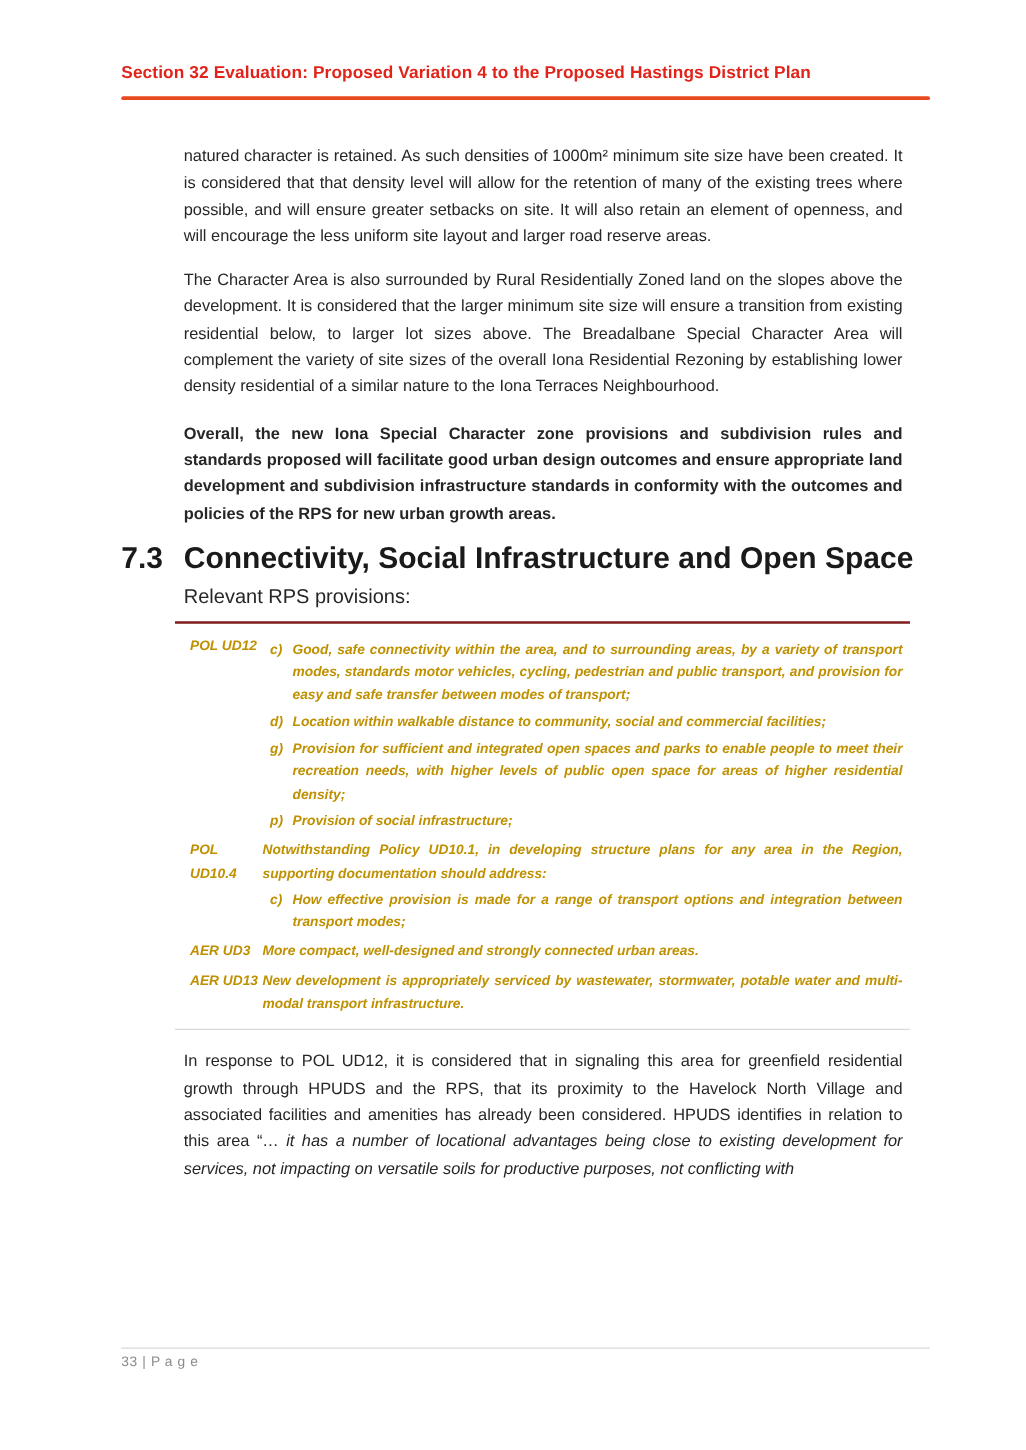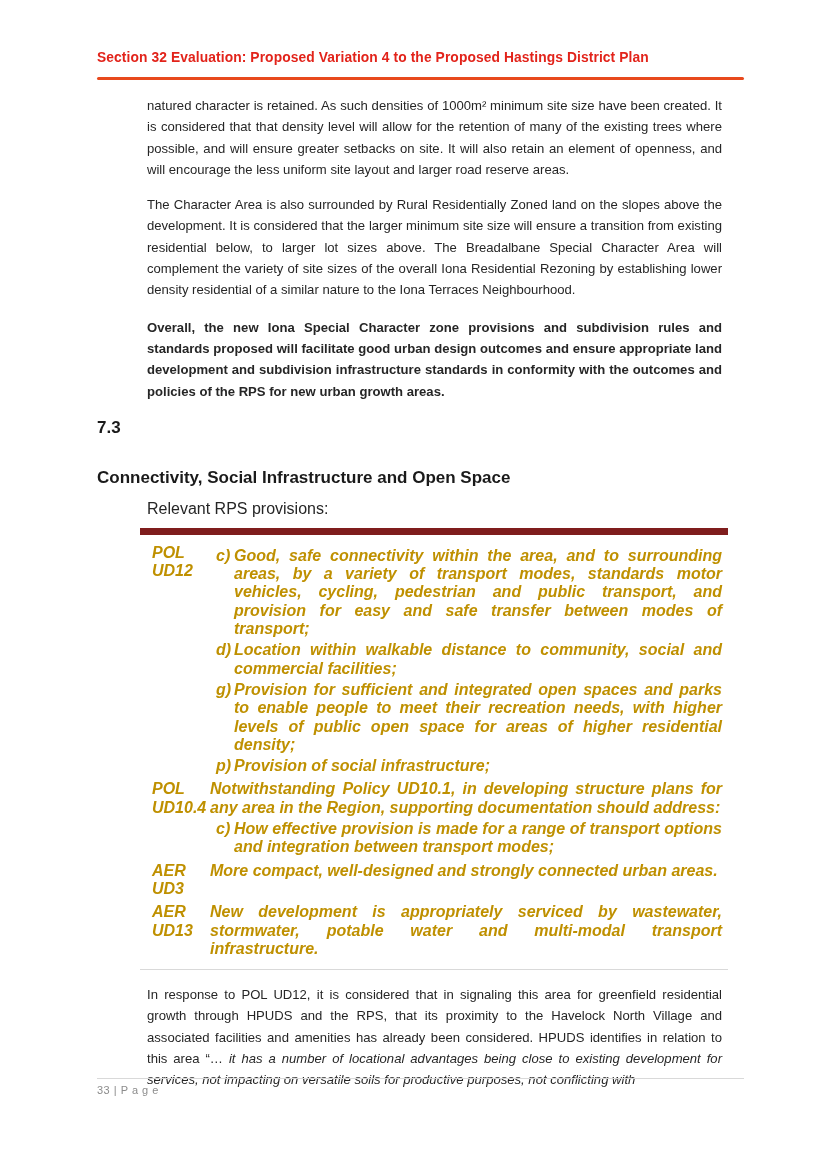--- a/index.html
+++ b/index.html
@@ -27,50 +27,49 @@
     background:var(--rule-red, #e8491d);
     border-radius:2px;
   }
   
   .body-p {
     margin:14px 99px 0 147px;
     font-size:13.1px;
     line-height:21.3px;
     text-align:justify;
   }
-  .body-p.first { margin-top:15px; }
+  .body-p.first { margin-top:34px; }
   .body-p.bold { font-weight:bold; margin-top:16px; }
   .body-p em { font-style:italic; }
   
   .section-heading {
     display:flex;
     margin:15px 78px 0 97px;
-    font-size:17px;
+    font-size:24px;
     font-weight:bold;
     color:#1a1a1a;
     line-height:22px;
-    flex-direction:column;
   }
   .section-number { width:50px; flex:0 0 50px; }
   .section-intro {
     margin:9px 99px 0 147px;
     font-size:16px;
     line-height:21px;
   }
   
   .rps-table {
     margin:9px 0 0 140px;
     width:588px;
-    border-top:7px solid #7f1d1d;
+    border-top:2px solid #7f1d1d;
     border-bottom:1px solid #d9d9d9;
     padding:9px 0 11px 0;
     color:var(--gold, #bf9000);
     font-weight:bold;
     font-style:italic;
-    font-size:16px;
+    font-size:11px;
     line-height:18.3px;
   }
   .trow { display:flex; margin-top:5px; }
   .trow:first-child { margin-top:0; }
   .tref { flex:0 0 70px; padding-left:12px; }
   .tcol { flex:1; padding-right:6px; }
   .tlead { text-align:justify; }
   .titem { display:flex; margin-top:3px; }
   .tletter { flex:0 0 24px; padding-left:6px; }
   .ttext { flex:1; text-align:justify; }

